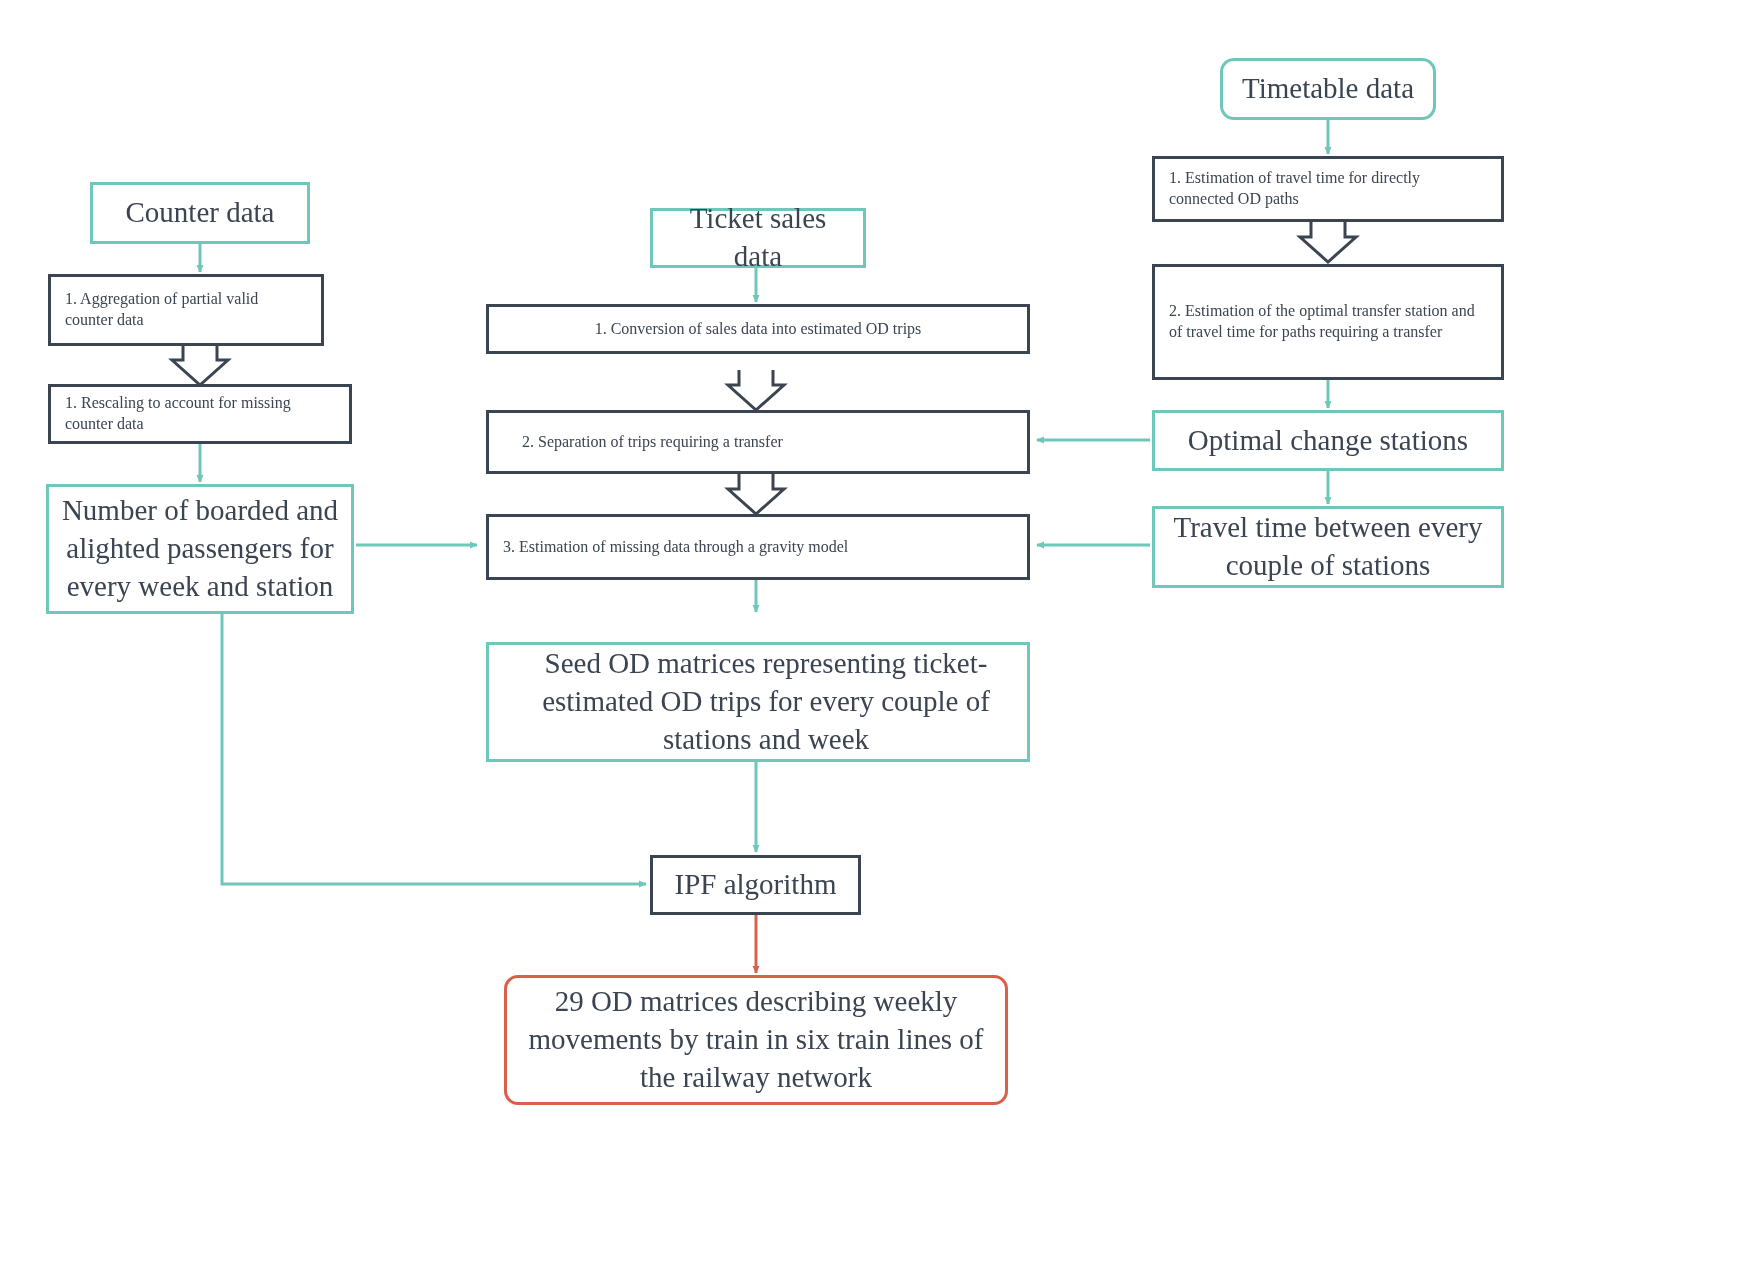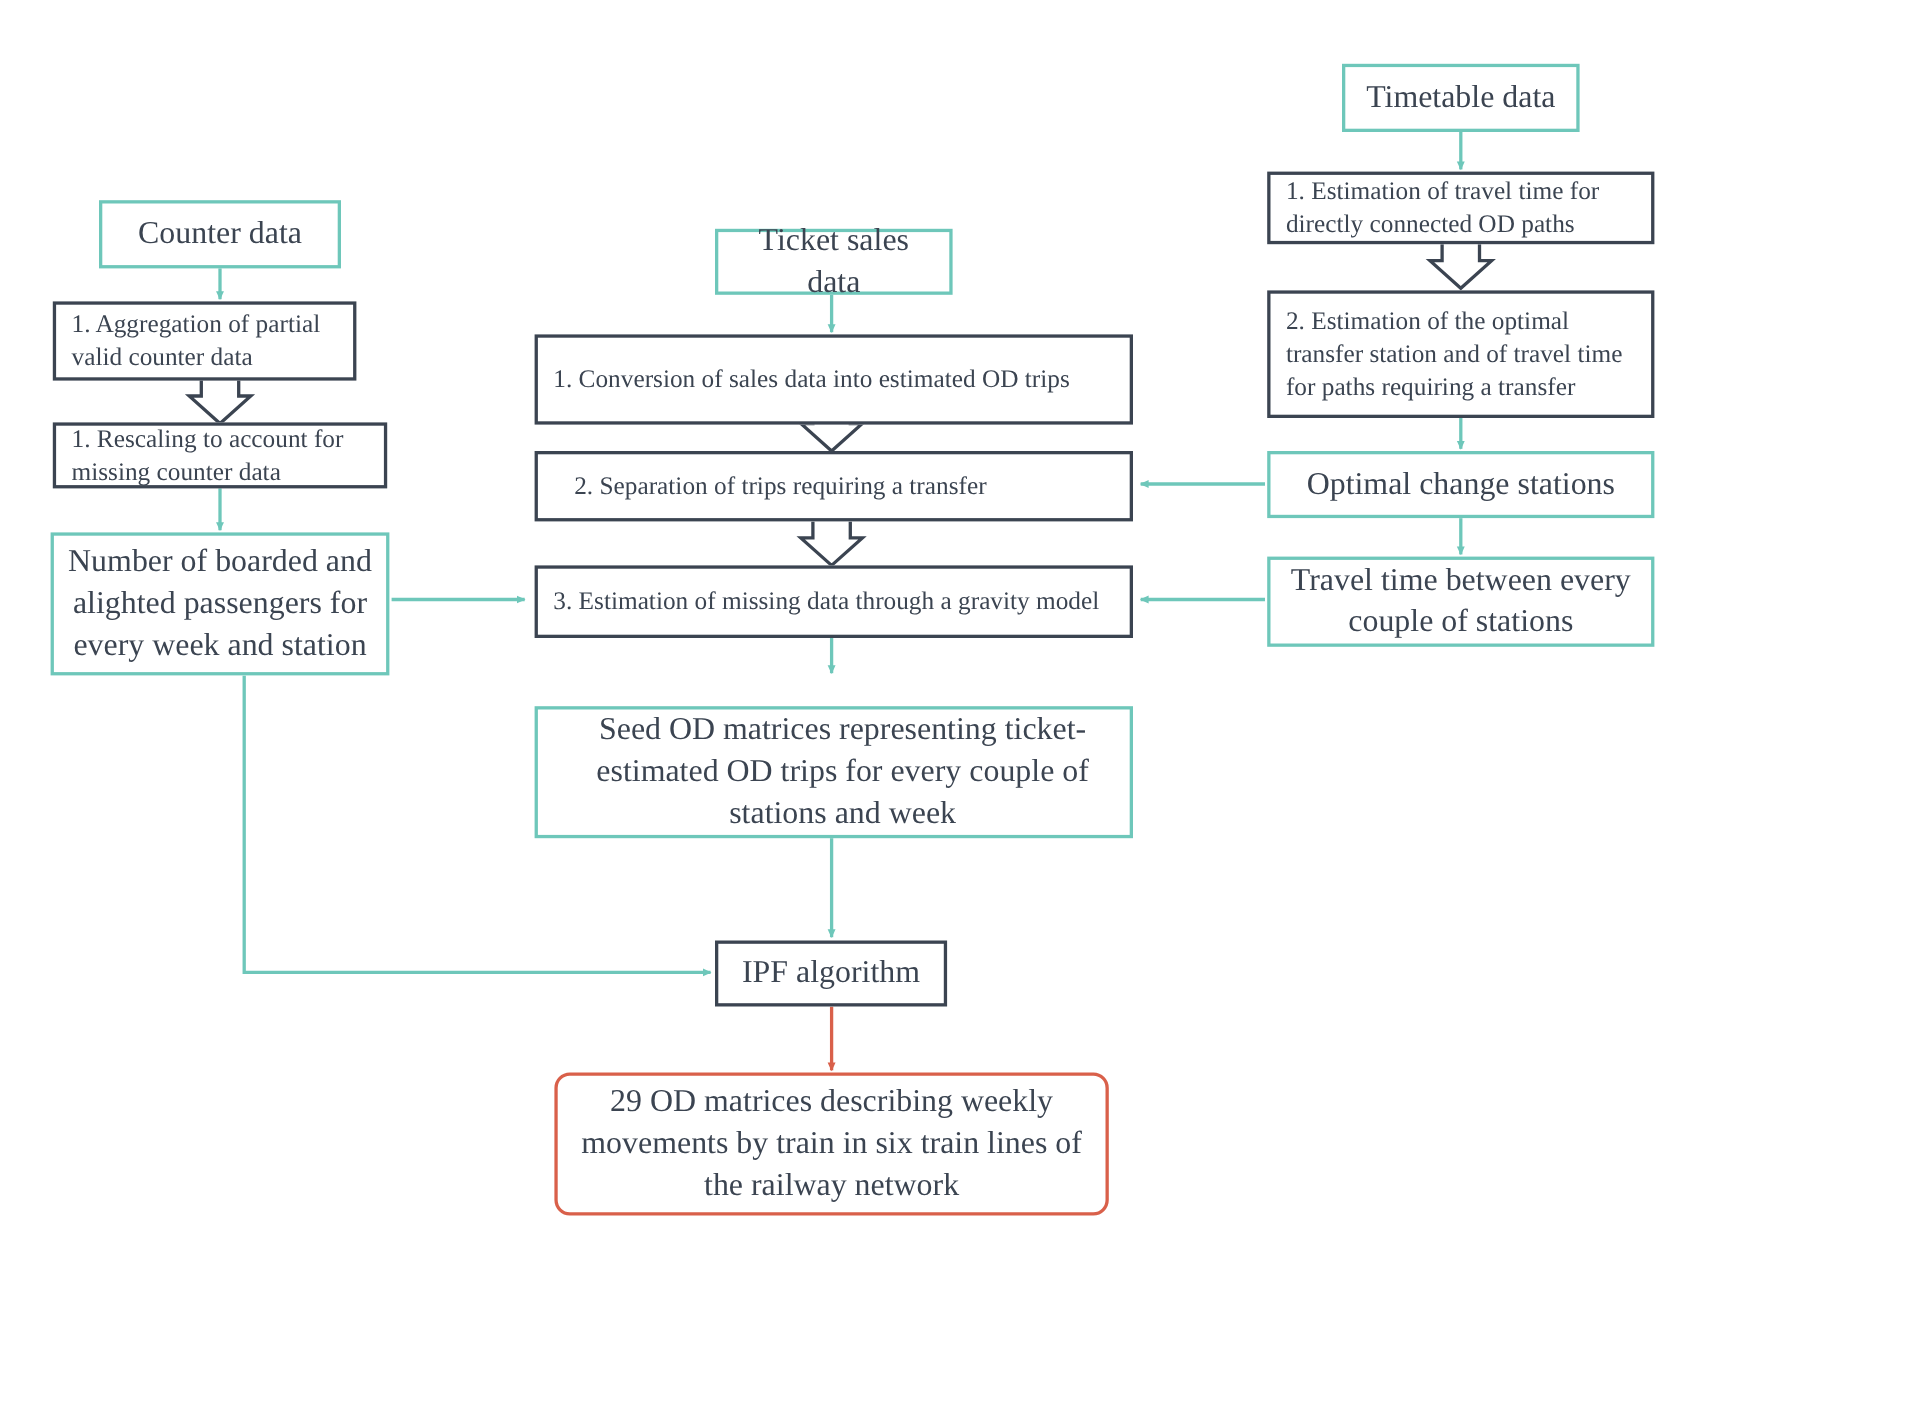--- a/index.html
+++ b/index.html
@@ -30,21 +30,21 @@
   }
   
   .teal   { border: 3px solid #6ec7ba; }
   .dark   { border: 3px solid #3b4451; }
   .red    { border: 3px solid #d9604a; }
 
   .center  { justify-content: center; text-align: center; }
   .left    { justify-content: flex-start; text-align: left; }
 
   .fs-big   { font-size: 29px; }
-  .fs-small { font-size: 23px; }
+  .fs-small { font-size: 16px; }
 
   .pad-l { padding: 0 14px; }
   .pad-c { padding: 0 10px; }
 
   
   #wires {
     position: absolute;
     left: 0; top: 0;
     width: 1738px;
     height: 1278px;
@@ -149,21 +149,21 @@
   </div>
 
   <div class="node teal center fs-big" style="left:46px; top:484px; width:308px; height:130px;">
     <div class="txt pad-c">Number of boarded and alighted passengers for every week and station</div>
   </div>
 
   <div class="node teal center fs-big" style="left:650px; top:208px; width:216px; height:60px;">
     <div class="txt pad-c">Ticket sales data</div>
   </div>
 
-  <div class="node dark left fs-small" style="left:486px; top:304px; width:544px; height:82px;">
+  <div class="node dark left fs-small" style="left:486px; top:304px; width:544px; height:50px;text-align:center;">
     <div class="txt pad-l">1. Conversion of sales data into estimated OD trips</div>
   </div>
 
   <div class="node dark left fs-small" style="left:486px; top:410px; width:544px; height:64px;padding-left:19px;">
     <div class="txt pad-l">2. Separation of trips requiring a transfer</div>
   </div>
 
   <div class="node dark left fs-small" style="left:486px; top:514px; width:544px; height:66px;">
     <div class="txt pad-l">3. Estimation of missing data through a gravity model</div>
   </div>
@@ -173,21 +173,21 @@
   </div>
 
   <div class="node dark center fs-big" style="left:650px; top:855px; width:211px; height:60px;">
     <div class="txt pad-c">IPF algorithm</div>
   </div>
 
   <div class="node red center fs-big" style="left:504px; top:975px; width:504px; height:130px;border-radius:14px;">
     <div class="txt pad-c">29 OD matrices describing weekly movements by train in six train lines of the railway network</div>
   </div>
 
-  <div class="node teal center fs-big" style="left:1220px; top:58px; width:216px; height:62px;">
+  <div class="node teal center fs-big" style="left:1220px; top:58px; width:216px; height:62px;border-radius:14px;">
     <div class="txt pad-c">Timetable data</div>
   </div>
 
   <div class="node dark left fs-small" style="left:1152px; top:156px; width:352px; height:66px;">
     <div class="txt pad-l">1. Estimation of travel time for directly connected OD paths</div>
   </div>
 
   <div class="node dark left fs-small" style="left:1152px; top:264px; width:352px; height:116px;">
     <div class="txt pad-l">2. Estimation of the optimal transfer station and of travel time for paths requiring a transfer</div>
   </div>

